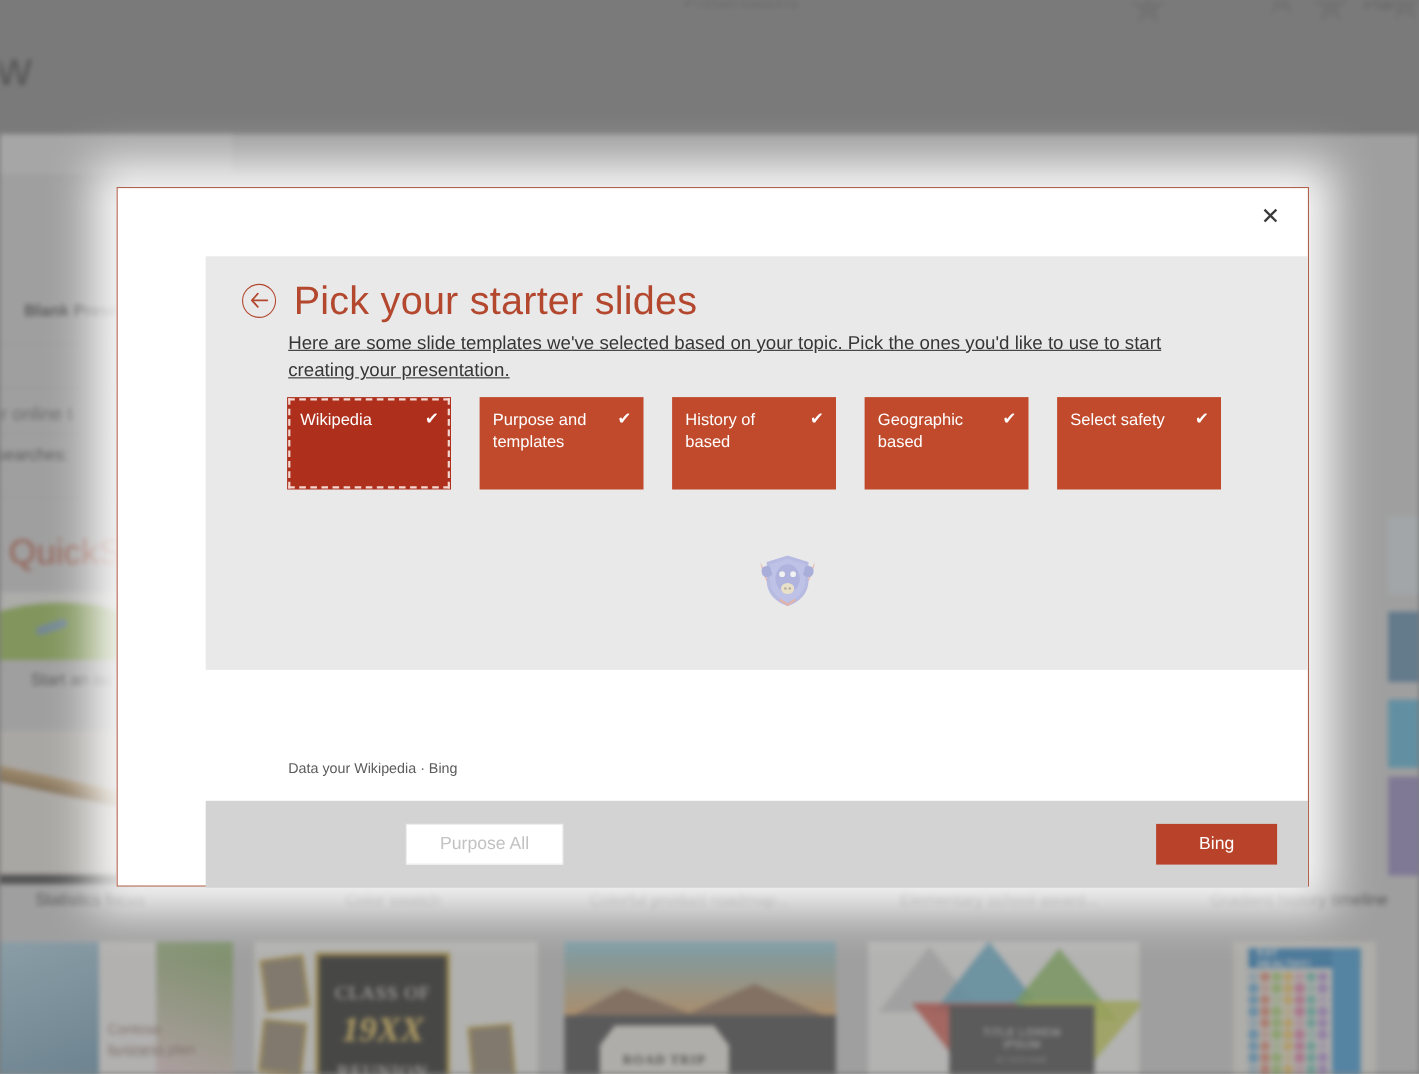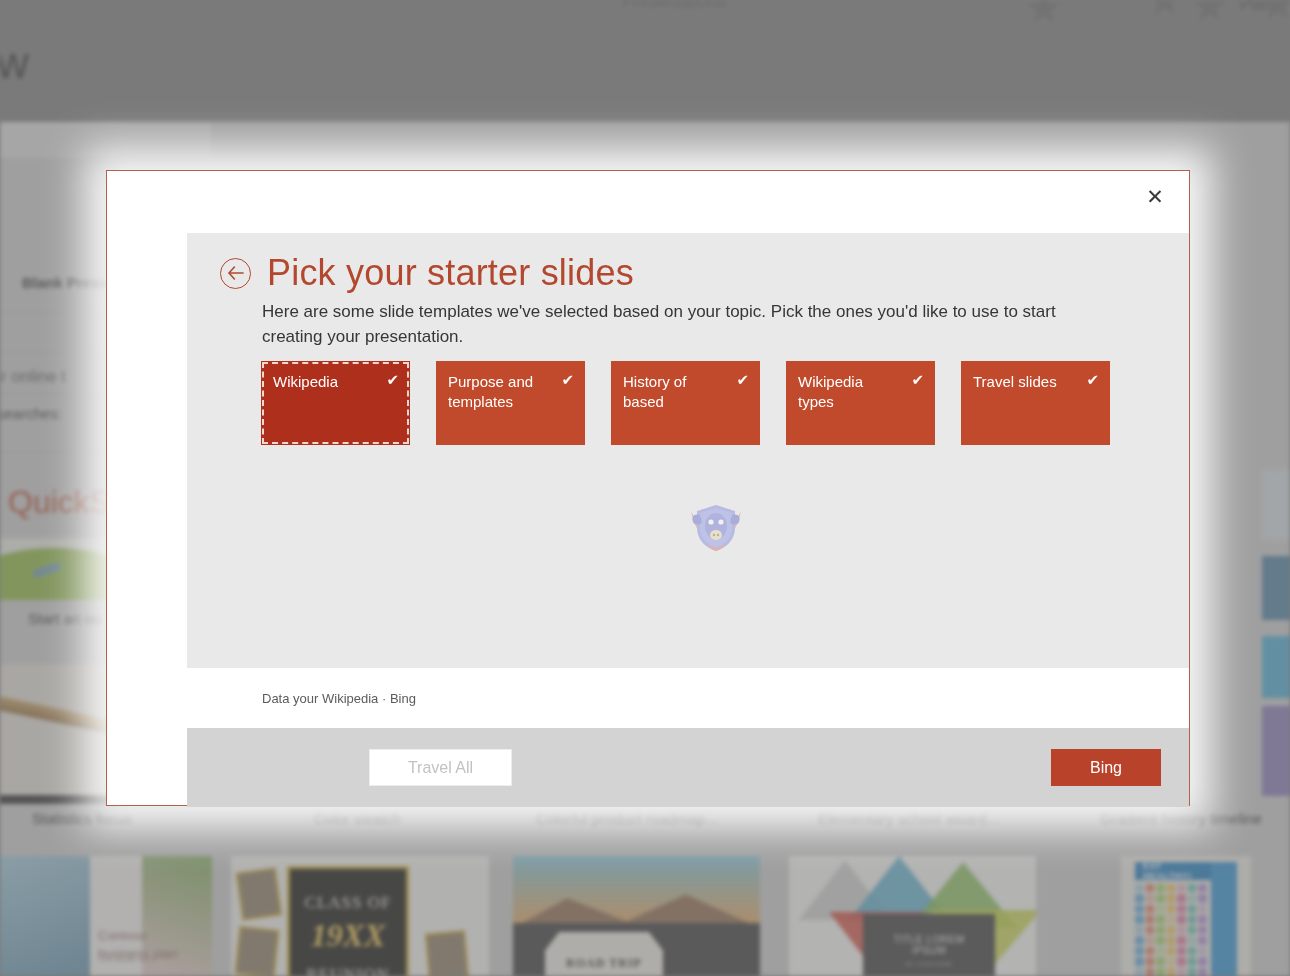--- a/index.html
+++ b/index.html
@@ -209,21 +209,21 @@
     display: flex; align-items: center; justify-content: center;
     font-size: 21px; color: #3a3a3a;
     cursor: pointer;
     font-weight: 300;
     font-family: "DejaVu Sans", sans-serif;
   }
 
   .content-panel {
     position: absolute;
     left: 80px; top: 62px;
-    width: 1002px; height: 435px;
+    width: 1002px; height: 376px;
     background: #e9e9e9;
     padding-left: 28px;
   }
   .header-row {
     position: absolute;
     left: 33px; top: 22px;
     display: flex; align-items: center; gap: 16px;
   }
   .back-circle {
     width: 31px; height: 31px; border-radius: 50%;
@@ -240,20 +240,21 @@
     line-height: 1;
     letter-spacing: 0.2px;
   }
   .dlg-desc {
     position: absolute;
     left: 75px; top: 66px;
     width: 842px;
     font-size: 17px;
     color: #363636;
     line-height: 1.48;
+    text-decoration: underline;
   }
 
   .tiles {
     position: absolute;
     left: 74px; top: 128px;
     display: flex; gap: 26px;
   }
   .tile {
     width: 149px; height: 84px;
     background: #c04a2b;
@@ -535,25 +536,25 @@
         </div>
         <div class="tile">
           <div class="tile-label">Purpose and templates</div>
           <div class="tile-check">✔</div>
         </div>
         <div class="tile">
           <div class="tile-label">History of based</div>
           <div class="tile-check">✔</div>
         </div>
         <div class="tile">
-          <div class="tile-label">Wikipedia types</div>
+          <div class="tile-label">Geographic based</div>
           <div class="tile-check">✔</div>
         </div>
         <div class="tile">
-          <div class="tile-label">Travel slides</div>
+          <div class="tile-label">Select safety</div>
           <div class="tile-check">✔</div>
         </div>
       </div>
 
     <div class="watermark">
       <div class="wm-logo">
         <svg viewBox="0 0 58 52" width="58" height="52" aria-hidden="true">
           <path d="M4 10 C10 20 10 30 16 36 C10 30 6 20 4 10Z" fill="#e8705e"></path>
           <path d="M54 10 C48 20 48 30 42 36 C48 30 52 20 54 10Z" fill="#e8705e"></path>
           <path d="M29 4 L48 10 V27 C48 39 39 47 29 50 C19 47 10 39 10 27 V10Z" fill="#6f79d8"></path>
@@ -568,16 +569,16 @@
           <circle cx="31" cy="34" r="1.2" fill="#6b5a33"></circle>
           <path d="M22 44 L29 49 L36 44" fill="none" stroke="#d9604c" stroke-width="2"></path>
         </svg>
       </div>
     </div>
 
     <div class="source-note">Data your Wikipedia · Bing</div>
   </div>
 
   <div class="footer">
-    <div class="btn-select-all">Travel All</div>
+    <div class="btn-select-all">Purpose All</div>
     <div class="btn-next">Bing</div>
   </div>
 </div>
 
 </body></html>

